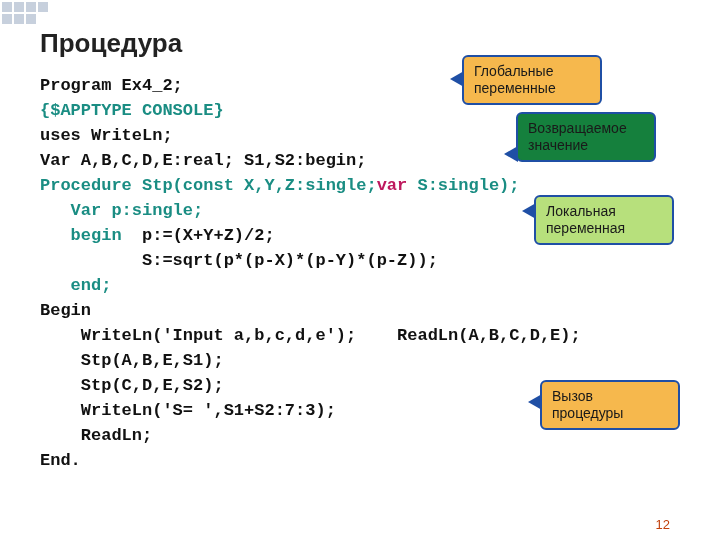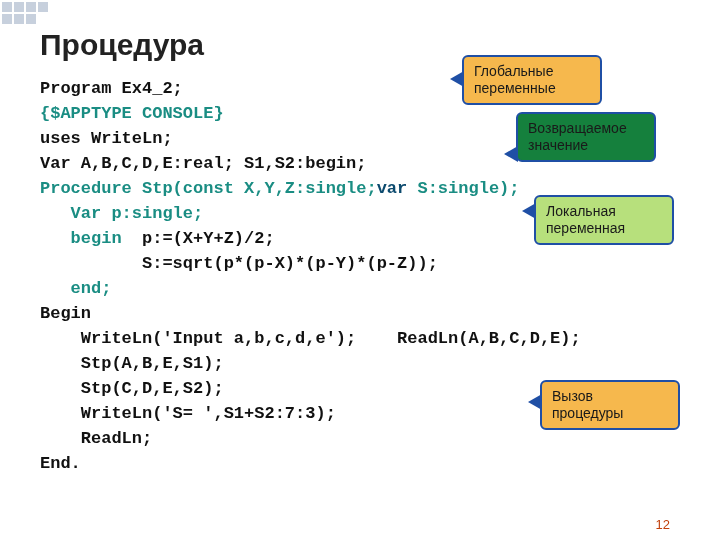--- a/index.html
+++ b/index.html
@@ -1,22 +1,22 @@
 <!DOCTYPE html>
 <html><head>
 <meta charset="utf-8">
 <style>
   html,body{margin:0;padding:0;width:720px;height:540px;background:#fff;font-family:Arial,Helvetica,sans-serif;overflow:hidden}
   .slide{position:relative;width:720px;height:540px;box-sizing:border-box;padding:28px 40px 0 40px}
   .corner{position:absolute;top:0;left:0;display:grid;grid-template-columns:repeat(4,10px);grid-auto-rows:10px;gap:2px;padding:2px}
   .corner span{background:#c7d0dd}
-  .title{font-size:30px;font-weight:bold;color:#222;margin:0 0 14px 0}
+  .title{font-size:26px;font-weight:bold;color:#222;margin:0 0 14px 0}
   .code{font-family:"Courier New",monospace;font-size:17px;line-height:25px;color:#111;font-weight:bold;white-space:pre}
   .code .teal{color:#1a8d83}
-  .code .red{color:#0c4a6e}
+  .code .red{color:#be185d}
   .callout{position:absolute;min-width:110px;max-width:140px;padding:6px 10px;border:2px solid #1f4fa5;border-radius:6px;font-size:14px;line-height:17px;text-align:left;color:#1a1a1a;box-sizing:border-box}
   .callout.orange{background:#f6b84d}
   .callout.blue{background:#15803d}
   .callout.green{background:#b7e07c}
   .callout::after{content:"";position:absolute;width:0;height:0}
   .c-global{top:55px;left:462px}
   .c-global::after{left:-14px;top:14px;border-top:8px solid transparent;border-bottom:8px solid transparent;border-right:14px solid #1f4fa5}
   .c-return{top:112px;left:516px}
   .c-return::after{left:-14px;bottom:-2px;border-top:8px solid transparent;border-bottom:8px solid transparent;border-right:14px solid #1f4fa5}
   .c-local{top:195px;left:534px}

